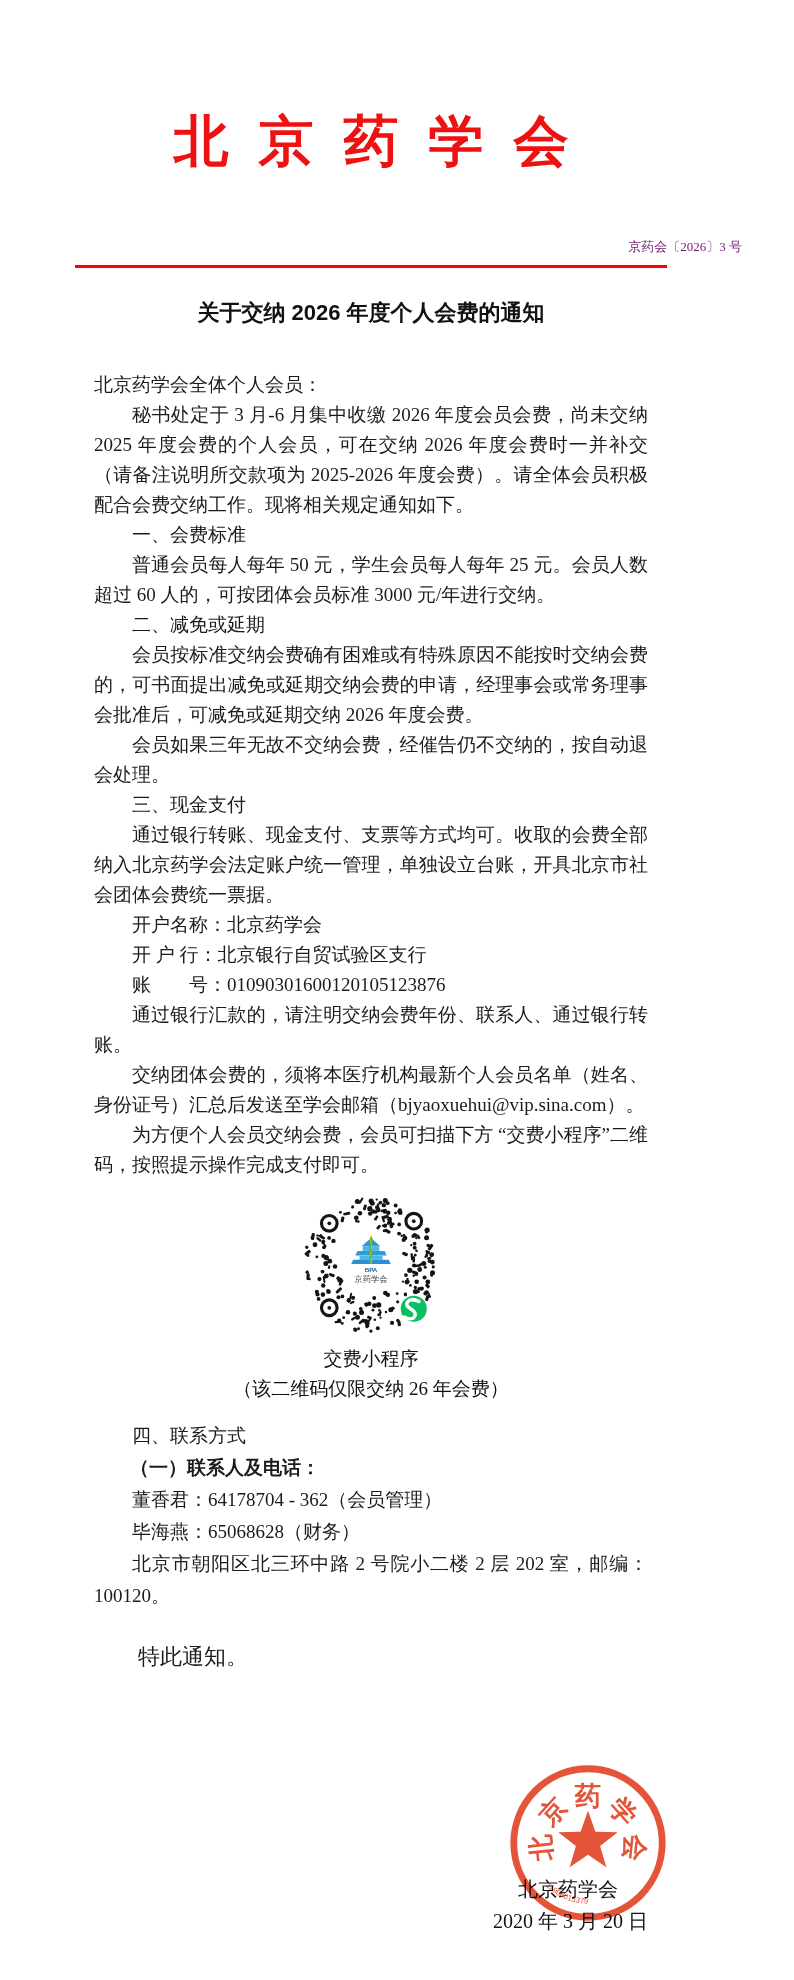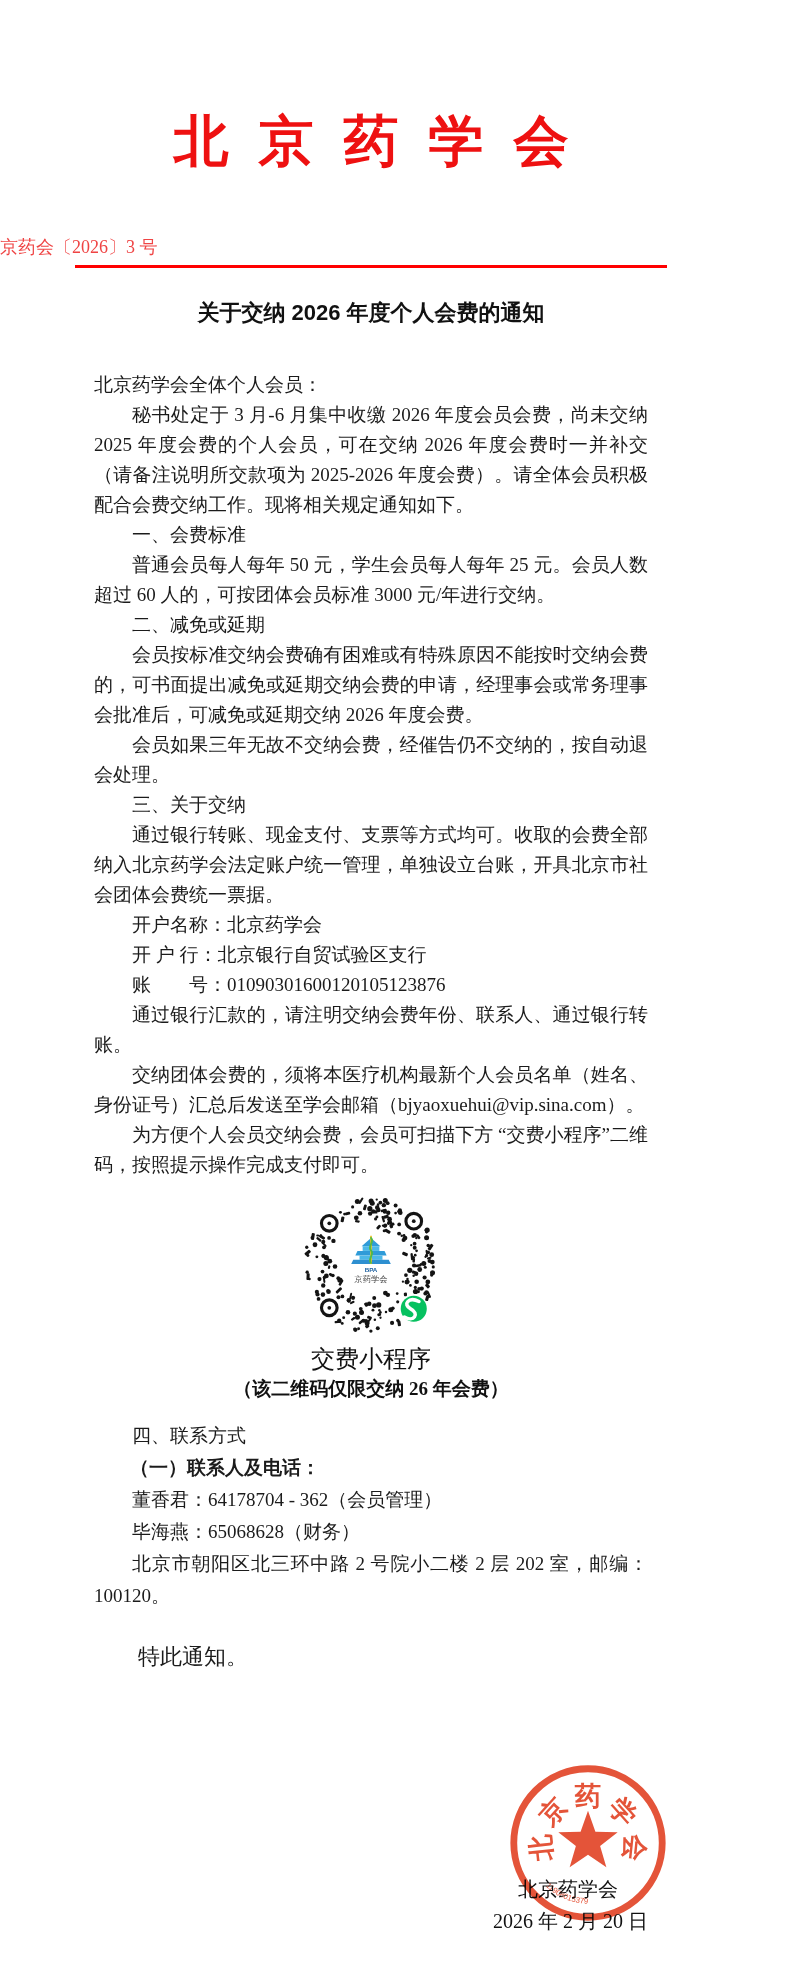--- a/index.html
+++ b/index.html
@@ -25,24 +25,24 @@
     color:var(--accent-red);
     font-weight:bold;
     font-size:55px;
     line-height:60px;
     letter-spacing:30px;
     text-indent:30px;
     font-family:"Liberation Serif","DejaVu Serif",serif;
   }
   .doc-number{
     margin-top:64px;
-    text-align:left;
-    font-size:18px;
+    text-align:right;
+    font-size:13px;
     line-height:22px;
-    color:#ef4444;
+    color:#701a75;
   }
   .red-rule{
     height:3px;
     background:var(--rule-red);
     margin:7px 75px 0 75px;
   }
   .notice-title{
     margin-top:30px;
     text-align:center;
     font-size:22px;
@@ -64,24 +64,24 @@
     text-indent:2em;
     font-weight:normal;
     font-family:"Liberation Sans","DejaVu Sans",sans-serif;
   }
   .field{text-indent:2em;}
   .qr-area{
     margin-top:12px;
     text-align:center;
   }
   .qr-caption{
-    font-size:24px;line-height:30px;margin-top:2px;color:#111;
+    font-size:19px;line-height:30px;margin-top:2px;color:#111;
   }
   .qr-note{
-    font-size:19px;line-height:30px;color:#111;font-weight:bold;
+    font-size:19px;line-height:30px;color:#111;
   }
   .contact-block{
     margin:16px 94px 0 94px;
     font-size:19px;
     line-height:32px;
     text-align:justify;
   }
   .contact-block p{margin:0;}
   .sub{
     text-indent:1.9em;
@@ -128,21 +128,21 @@
   <div class="notice-title">关于交纳 2026 年度个人会费的通知</div>
 
   <main class="body-block">
     <p class="salutation">北京药学会全体个人会员：</p>
     <p class="para">秘书处定于 3 月-6 月集中收缴 2026 年度会员会费，尚未交纳 2025 年度会费的个人会员，可在交纳 2026 年度会费时一并补交（请备注说明所交款项为 2025-2026 年度会费）。请全体会员积极配合会费交纳工作。现将相关规定通知如下。</p>
     <p class="heading">一、会费标准</p>
     <p class="para">普通会员每人每年 50 元，学生会员每人每年 25 元。会员人数超过 60 人的，可按团体会员标准 3000 元/年进行交纳。</p>
     <p class="heading">二、减免或延期</p>
     <p class="para">会员按标准交纳会费确有困难或有特殊原因不能按时交纳会费的，可书面提出减免或延期交纳会费的申请，经理事会或常务理事会批准后，可减免或延期交纳 2026 年度会费。</p>
     <p class="para">会员如果三年无故不交纳会费，经催告仍不交纳的，按自动退会处理。</p>
-    <p class="heading">三、关于交纳</p>
+    <p class="heading">三、现金支付</p>
     <p class="para">通过银行转账、现金支付、支票等方式均可。收取的会费全部纳入北京药学会法定账户统一管理，单独设立台账，开具北京市社会团体会费统一票据。</p>
     <p class="field">开户名称：北京药学会</p>
     <p class="field">开 户 行：北京银行自贸试验区支行</p>
     <p class="field">账　　号：01090301600120105123876</p>
     <p class="para">通过银行汇款的，请注明交纳会费年份、联系人、通过银行转账。</p>
     <p class="para">交纳团体会费的，须将本医疗机构最新个人会员名单（姓名、身份证号）汇总后发送至学会邮箱（bjyaoxuehui@vip.sina.com）。</p>
     <p class="para">为方便个人会员交纳会费，会员可扫描下方 “交费小程序”二维码，按照提示操作完成支付即可。</p>
   </main>
 
   <div class="qr-area">
@@ -402,21 +402,21 @@
     <p class="heading">四、联系方式</p>
     <p class="sub">（一）联系人及电话：</p>
     <p class="line">董香君：64178704 - 362（会员管理）</p>
     <p class="line">毕海燕：65068628（财务）</p>
     <p class="para">北京市朝阳区北三环中路 2 号院小二楼 2 层 202 室，邮编：100120。</p>
   </div>
 
   <div class="closing">特此通知。</div>
 
   <div class="signature-org">北京药学会</div>
-  <div class="signature-date">2026 年 2 月 20 日</div>
+  <div class="signature-date">2020 年 3 月 20 日</div>
 
   <svg class="seal" viewBox="0 0 170 170" aria-hidden="true">
     <defs>
       <path id="seal-num-arc" d="M 33 118 A 61 61 0 0 0 137 118"></path>
     </defs>
     <circle cx="85" cy="85" r="76" fill="none" stroke="#e2472a" stroke-width="7"></circle>
     <polygon fill="#e2472a" points="85,52 92.6,73.5 115.4,74.1 97.4,88 103.8,109.9 85,97 66.2,109.9 72.6,88 54.6,74.1 77.4,73.5"></polygon>
     <g fill="#e2472a" font-size="27" font-weight="bold" font-family="Liberation Serif, DejaVu Serif, serif" text-anchor="middle">
       <text transform="rotate(-96 85 85)" x="85" y="46">北</text>
       <text transform="rotate(-48 85 85)" x="85" y="46">京</text>

